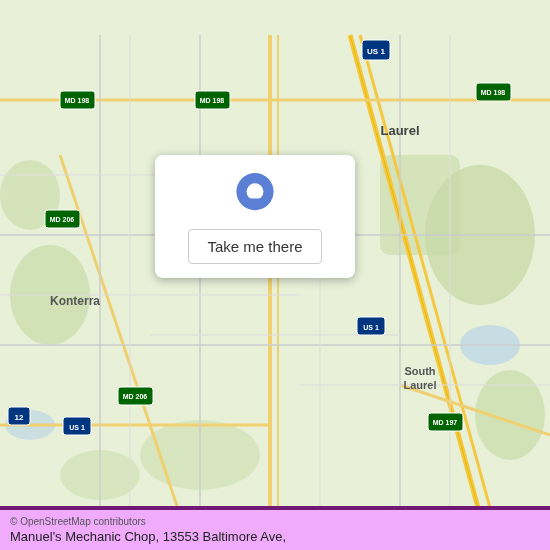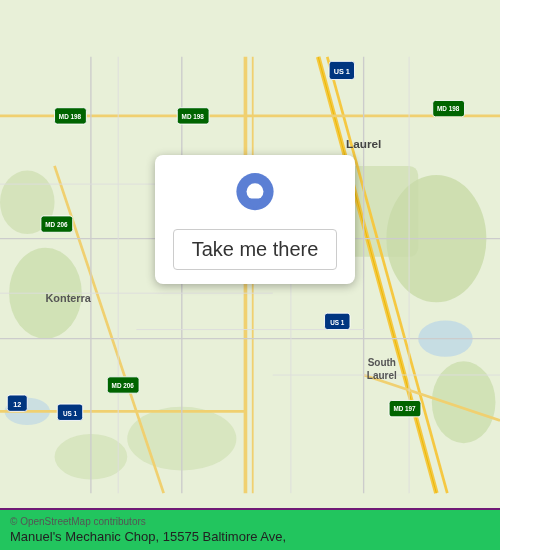--- a/index.html
+++ b/index.html
@@ -6,21 +6,21 @@
 
     body {
       width: 550px;
       height: 550px;
       overflow: hidden;
       font-family: Arial, sans-serif;
       position: relative;
     }
 
     #map-container {
-      width: 500px;
+      width: 550px;
       height: 550px;
       position: relative;
       background-color: #e8f0d8;
       overflow: hidden;
     }
 
     
     #map-svg {
       position: absolute;
       top: 0; left: 0;
@@ -47,36 +47,36 @@
       width: 44px;
       height: 44px;
       margin-bottom: 12px;
     }
 
     #take-me-there-btn {
       background: white;
       border: 1px solid #ccc;
       border-radius: 4px;
       padding: 8px 18px;
-      font-size: 20px;
+      font-size: 15px;
       color: #333;
       cursor: pointer;
       font-family: Arial, sans-serif;
     }
 
     
     #bottom-bar {
       position: absolute;
       bottom: 0;
       left: 0;
       width: 100%;
-      background: #22c55e;
+      background: #f0abfc;
       padding: 6px 10px 6px 10px;
       z-index: 10;
-      border-top: 2px solid #701a75;
+      border-top: 4px solid #701a75;
     }
 
     #attribution {
       font-size: 10px;
       color: #555;
       margin-bottom: 2px;
     }
 
     #location-name {
       font-size: 13px;
@@ -207,19 +207,19 @@
 
     <button id="take-me-there-btn">Take me there</button>
   </div>
 
   <div id="bottom-bar">
     <div id="attribution">
       <span>© OpenStreetMap contributors</span>
     </div>
     <div style="display:flex; justify-content:space-between; align-items:flex-end;">
       <div>
-        <div id="location-name">Manuel's Mechanic Chop, 15575 Baltimore Ave,</div>
+        <div id="location-name">Manuel's Mechanic Chop, 13553 Baltimore Ave,</div>
       </div>
 
     </div>
   </div>
 
 </div>
 
 </body></html>

